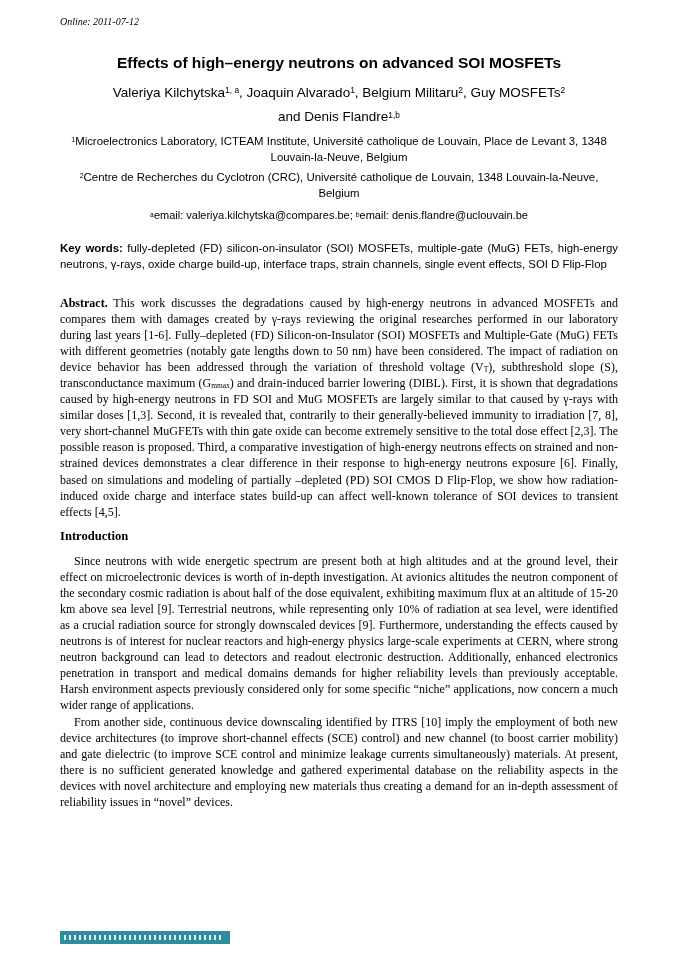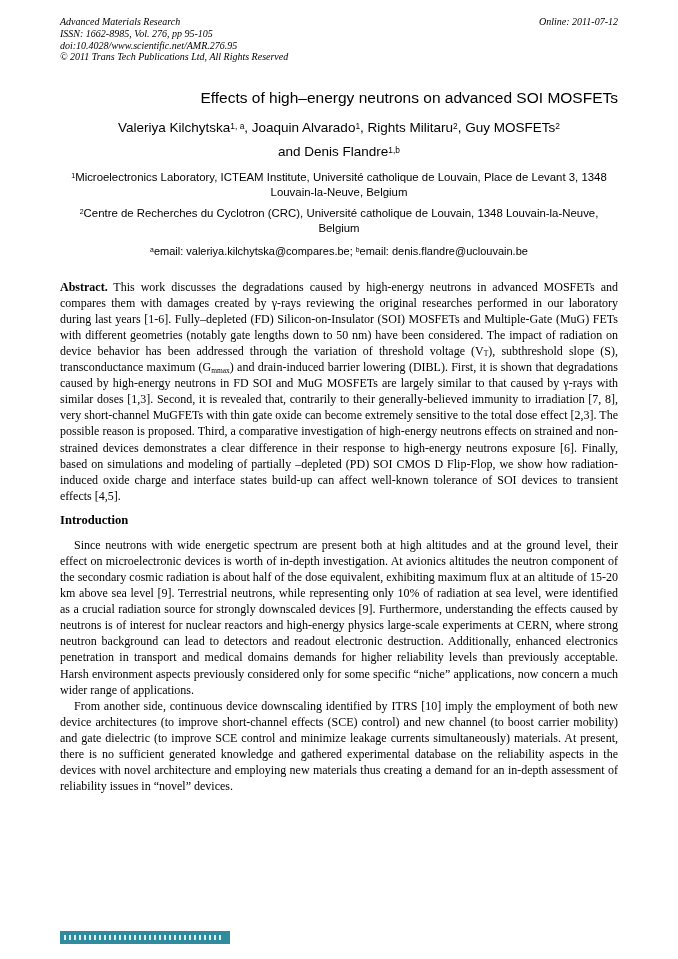--- a/index.html
+++ b/index.html
@@ -13,22 +13,22 @@
     font-family: "Liberation Serif", serif;
   }
   .hdr {
     display: flex; justify-content: space-between; align-items: flex-start;
     font-style: italic; font-size: 10px; line-height: 1.18;
     font-family: "Liberation Serif", serif;
   }
   .hdr-left div { white-space: nowrap; }
   .title {
     font-family: "Liberation Sans", sans-serif;
-    font-weight: normal; font-size: 15.5px;
-    text-align: right; margin: 26px 0 0 0;
+    font-weight: bold; font-size: 15.5px;
+    text-align: center; margin: 26px 0 0 0;
   }
   .authors {
     font-family: "Liberation Sans", sans-serif;
     font-size: 13.5px; line-height: 1.8;
     text-align: center; margin-top: 9px;
   }
   .affil {
     font-family: "Liberation Sans", sans-serif;
     font-size: 11.4px; line-height: 1.36;
     text-align: center; margin-top: 5px;
@@ -67,41 +67,36 @@
     content: ""; position: absolute; left: 4px; right: 6px; top: 4px; height: 5px;
     background: repeating-linear-gradient(90deg, rgba(255,255,255,0.85) 0 2px, transparent 2px 5px);
   }
 </style>
 </head>
 <body>
 
 <div class="page">
 
   <div class="hdr">
-    <div class="hdr-left">
-      <div>Advanced Materials Research</div>
-      <div>ISSN: 1662-8985, Vol. 276, pp 95-105</div>
-      <div>doi:10.4028/www.scientific.net/AMR.276.95</div>
-      <div>© 2011 Trans Tech Publications Ltd, All Rights Reserved</div>
-    </div>
     <div class="hdr-right">Online: 2011-07-12</div>
   </div>
 
   <h1 class="title">Effects of high–energy neutrons on advanced SOI MOSFETs</h1>
 
   <div class="authors">
-    <div><span>Valeriya Kilchytska</span><sup>1, a</sup><span>, Joaquin Alvarado</span><sup>1</sup><span>, Rights Militaru</span><sup>2</sup><span>, Guy MOSFETs</span><sup>2</sup></div>
+    <div><span>Valeriya Kilchytska</span><sup>1, a</sup><span>, Joaquin Alvarado</span><sup>1</sup><span>, Belgium Militaru</span><sup>2</sup><span>, Guy MOSFETs</span><sup>2</sup></div>
     <div><span>and Denis Flandre</span><sup>1,b</sup></div>
   </div>
 
   <div class="affil"><sup>1</sup><span>Microelectronics Laboratory, ICTEAM Institute, Université catholique de Louvain, Place de Levant 3, 1348 Louvain-la-Neuve, Belgium</span></div>
   <div class="affil"><sup>2</sup><span>Centre de Recherches du Cyclotron (CRC), Université catholique de Louvain, 1348 Louvain-la-Neuve, Belgium</span></div>
 
   <div class="emails"><sup>a</sup><span>email: valeriya.kilchytska@compares.be; </span><sup>b</sup><span>email: denis.flandre@uclouvain.be</span></div>
 
+  <p class="keywords"><span class="lbl">Key words:</span><span> fully-depleted (FD) silicon-on-insulator (SOI) MOSFETs, multiple-gate (MuG) FETs, high-energy neutrons, γ-rays, oxide charge build-up, interface traps, strain channels, single event effects, SOI D Flip-Flop</span></p>
 
   <p class="body-text abstract"><span class="lbl">Abstract.</span><span><span> This work discusses the degradations caused by high-energy neutrons in advanced MOSFETs and compares them with damages created by γ-rays reviewing the original researches performed in our laboratory during last years [1-6]. Fully–depleted (FD) Silicon-on-Insulator (SOI) MOSFETs and Multiple-Gate (MuG) FETs with different geometries (notably gate lengths down to 50 nm) have been considered. The impact of radiation on device behavior has been addressed through the variation of threshold voltage (V</span><sub>T</sub><span>), subthreshold slope (S), transconductance maximum (G</span><sub>mmax</sub><span>) and drain-induced barrier lowering (DIBL). First, it is shown that degradations caused by high-energy neutrons in FD SOI and MuG MOSFETs are largely similar to that caused by γ-rays with similar doses [1,3]. Second, it is revealed that, contrarily to their generally-believed immunity to irradiation [7, 8], very short-channel MuGFETs with thin gate oxide can become extremely sensitive to the total dose effect [2,3]. The possible reason is proposed. Third, a comparative investigation of high-energy neutrons effects on strained and non-strained devices demonstrates a clear difference in their response to high-energy neutrons exposure [6]. Finally, based on simulations and modeling of partially –depleted (PD) SOI CMOS D Flip-Flop, we show how radiation-induced oxide charge and interface states build-up can affect well-known tolerance of SOI devices to transient effects [4,5].</span></span></p>
 
   <h2 class="section-heading">Introduction</h2>
 
   <p class="body-text para">Since neutrons with wide energetic spectrum are present both at high altitudes and at the ground level, their effect on microelectronic devices is worth of in-depth investigation. At avionics altitudes the neutron component of the secondary cosmic radiation is about half of the dose equivalent, exhibiting maximum flux at an altitude of 15-20 km above sea level [9]. Terrestrial neutrons, while representing only 10% of radiation at sea level, were identified as a crucial radiation source for strongly downscaled devices [9]. Furthermore, understanding the effects caused by neutrons is of interest for nuclear reactors and high-energy physics large-scale experiments at CERN, where strong neutron background can lead to detectors and readout electronic destruction. Additionally, enhanced electronics penetration in transport and medical domains demands for higher reliability levels than previously acceptable. Harsh environment aspects previously considered only for some specific “niche” applications, now concern a much wider range of applications.</p>
   <p class="body-text para">From another side, continuous device downscaling identified by ITRS [10] imply the employment of both new device architectures (to improve short-channel effects (SCE) control) and new channel (to boost carrier mobility) and gate dielectric (to improve SCE control and minimize leakage currents simultaneously) materials. At present, there is no sufficient generated knowledge and gathered experimental database on the reliability aspects in the devices with novel architecture and employing new materials thus creating a demand for an in-depth assessment of reliability issues in “novel” devices.</p>
 
   <div class="footer-bar" style="background: rgb(46, 140, 158);"></div>
 

